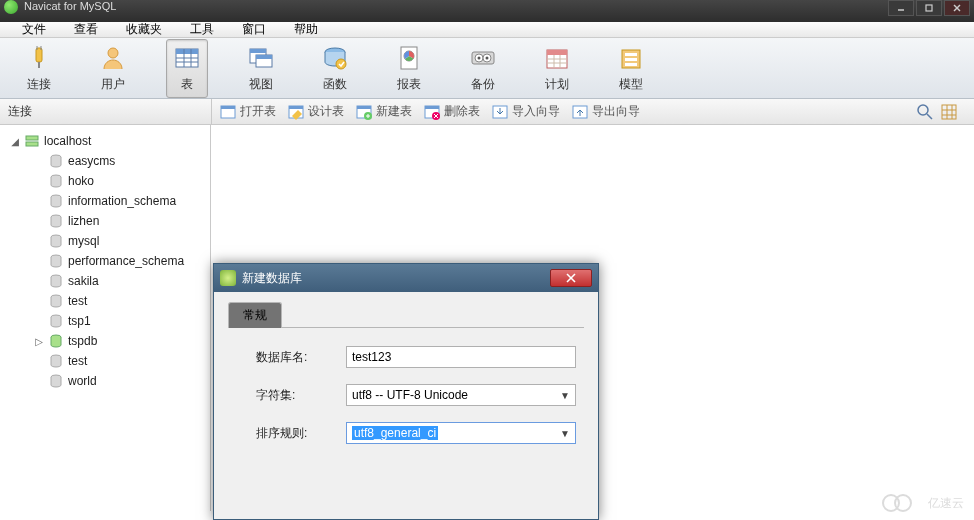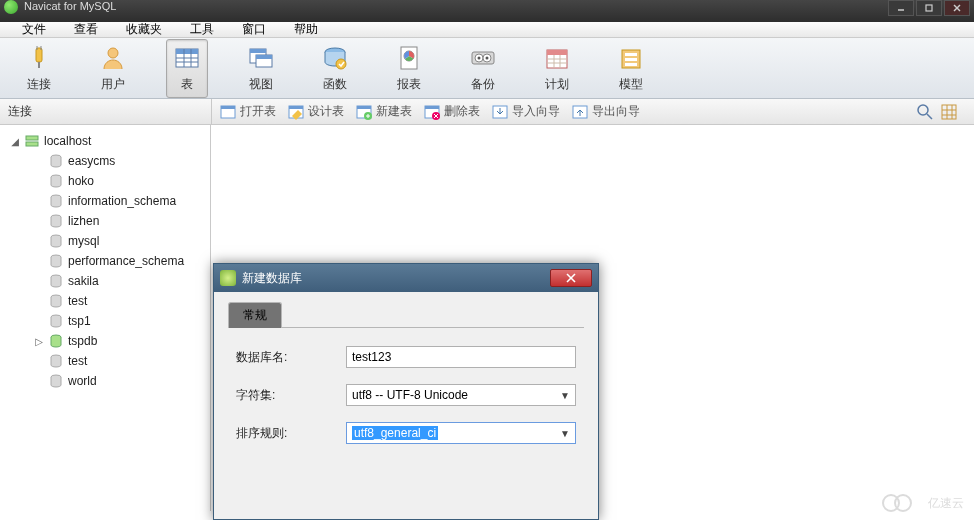--- a/index.html
+++ b/index.html
@@ -49,21 +49,21 @@
     
     .dialog { position: absolute; left: 213px; top: 263px; width: 386px; height: 257px; background: #f0f0f0; border: 1px solid #3b5d7a; box-shadow: 0 0 12px rgba(0,0,0,0.5); }
     .dlg-title { height: 28px; background: linear-gradient(#5a7a96,#3f5e7b); display: flex; align-items: center; padding: 0 6px; color: #fff; }
     .dlg-title .dic { width: 16px; height: 16px; background: radial-gradient(#d4f08a,#7eb33a); border-radius: 3px; margin-right: 6px; }
     .dlg-title .dt { flex: 1; font-size: 12px; }
     .dlg-close { width: 42px; height: 18px; background: linear-gradient(#e07070,#c23030); border: 1px solid #8a2020; border-radius: 2px; display: flex; align-items: center; justify-content: center; color: #fff; cursor: default; }
     .dlg-body { padding: 10px 14px; }
     .tabstrip { display: flex; border-bottom: 1px solid #b6b6b6; }
     .tab { padding: 4px 14px; background: #737373; border: 1px solid #b6b6b6; border-bottom: none; border-radius: 3px 3px 0 0; font-size: 12px; margin-bottom: -1px; }
     .form { padding: 18px 8px; }
-    .form-row { display: flex; align-items: center; margin-bottom: 16px; }
+    .form-row { display: flex; align-items: center; margin-bottom: 16px; margin-left: 20px; }
     .form-row label { width: 150px; color: #222; }
     .form-row .ctrl { flex: 1; }
     .form-row input, .form-row .select { width: 230px; height: 22px; border: 1px solid #b0b0b0; padding: 0 5px; background: #fff; font-size: 12px; }
     .form-row .select { display: flex; align-items: center; justify-content: space-between; }
     .form-row .select.sel { border-color: #6a9be0; text-align: center; }
     .form-row .select.sel .seltext { background: #3399ff; color: #fff; padding: 0 2px; }
     .caret { color: #444; font-size: 10px; }
     
     
     .watermark { position: absolute; right: 10px; bottom: 8px; color: #ccc; font-size: 16px; display: flex; align-items: center; gap: 16px; opacity: 0.7; }

